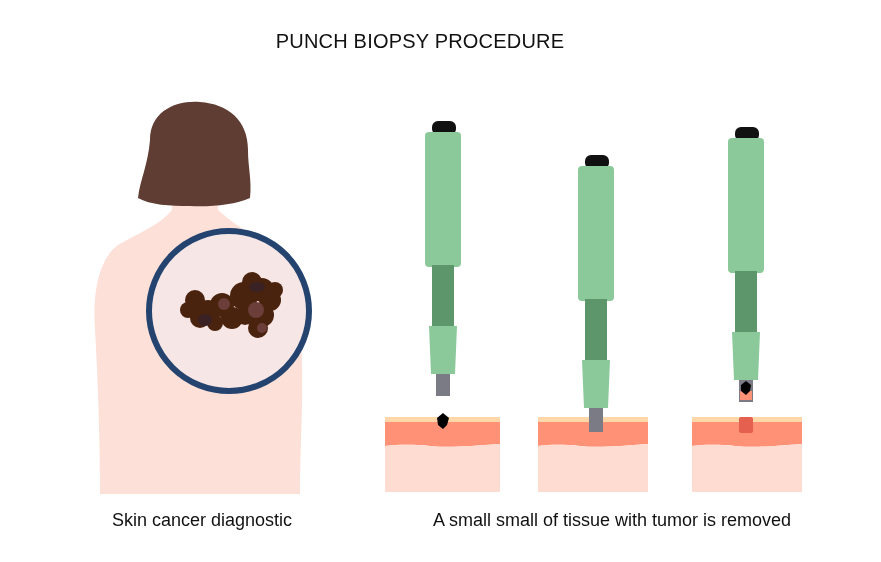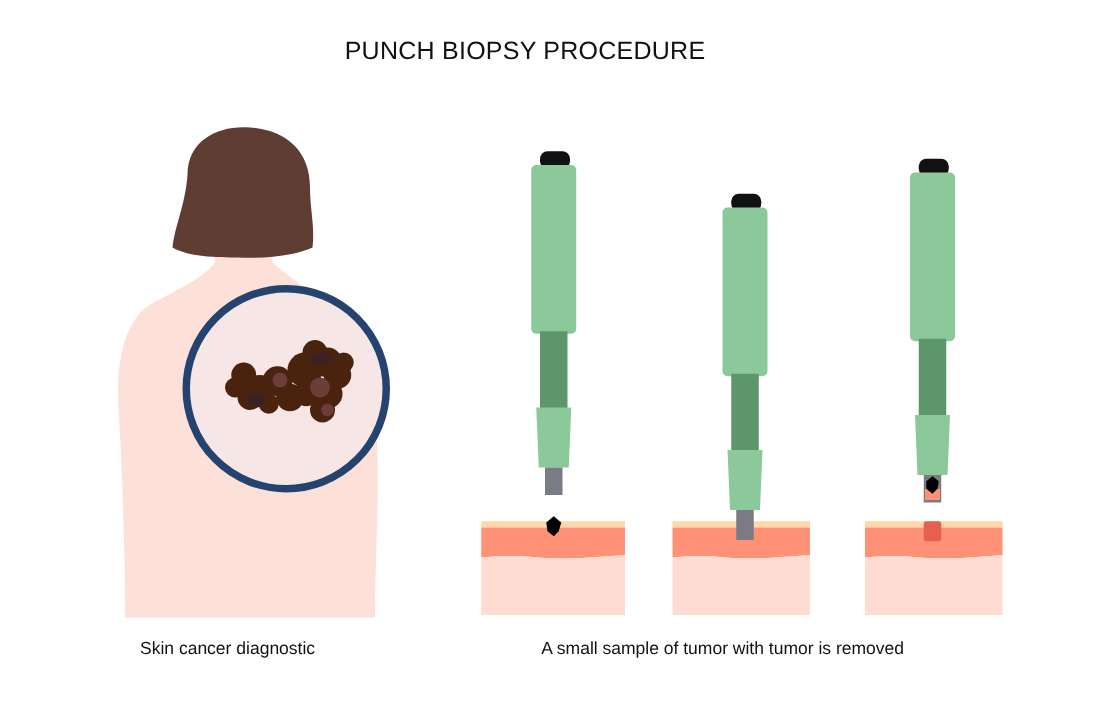--- a/index.html
+++ b/index.html
@@ -1,18 +1,18 @@
 <!DOCTYPE html>
 <html><head>
 <meta charset="utf-8">
 <style>
   html, body { margin: 0; padding: 0; background: #ffffff; }
   body { width: 881px; height: 562px; position: relative; overflow: hidden; font-family: "Liberation Sans", sans-serif; }
   .title { position: absolute; left: 0; top: 30px; width: 840px; text-align: center; font-size: 20px; color: #111; letter-spacing: 0.2px; }
-  .caption { position: absolute; top: 510px; font-size: 14px; color: #111; }
+  .caption { position: absolute; top: 510px; font-size: 18px; color: #111; }
   .cap-left { left: 112px; }
   .cap-right { left: 433px; }
   svg.art { position: absolute; left: 0; top: 0; }
 </style>
 </head>
 <body>
 
 <div class="title">PUNCH BIOPSY PROCEDURE</div>
 
 <svg class="art" width="881" height="562" viewBox="0 0 881 562">
@@ -88,13 +88,13 @@
   </g>
   <g>
     <rect x="692" y="417" width="110" height="5" fill="#ffd7a8"></rect>
     <path d="M692,422 L802,422 L802,444 C775,446 755,448 735,446 C715,444 702,445 692,446 Z" fill="#ff9276"></path>
     <path d="M692,446 C702,445 715,444 735,446 C755,448 775,446 802,444 L802,492 L692,492 Z" fill="#ffdcd2"></path>
     <rect x="739" y="417" width="14" height="16" rx="2" fill="#e5604f"></rect>
   </g>
 </svg>
 
 <div class="caption cap-left">Skin cancer diagnostic</div>
-<div class="caption cap-right">A small sample of tumor with tumor is removed</div>
+<div class="caption cap-right">A small small of tissue with tumor is removed</div>
 
 </body></html>

